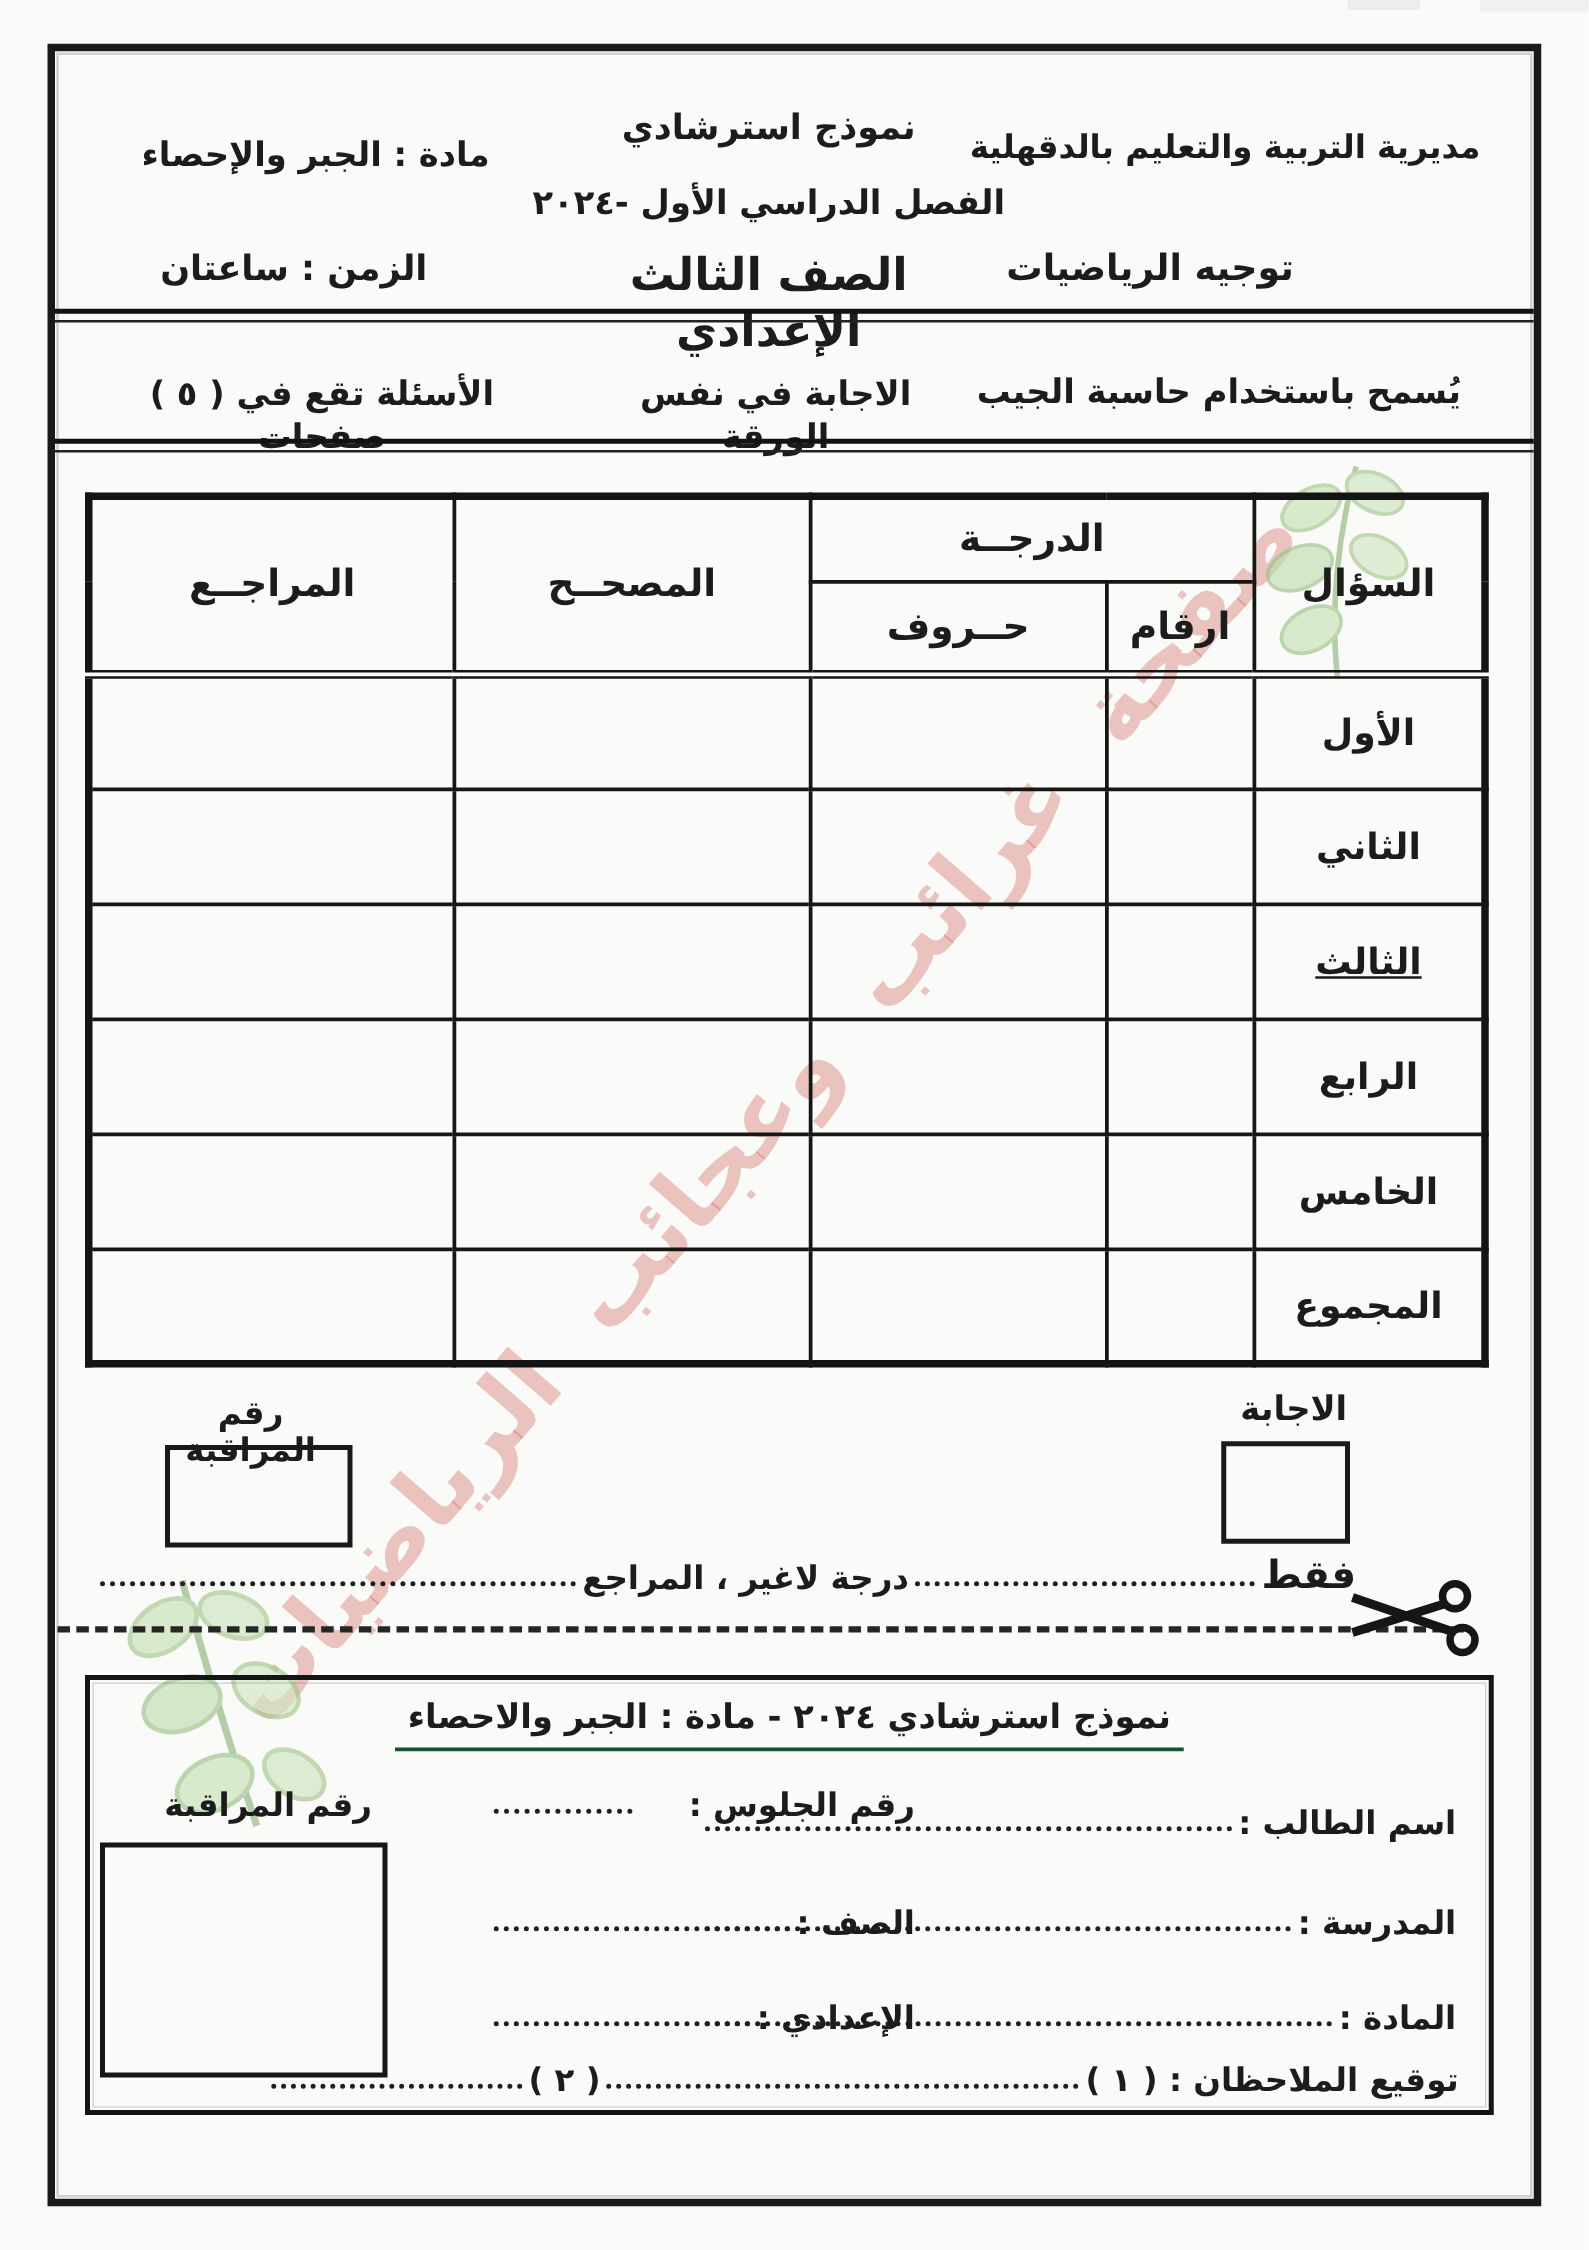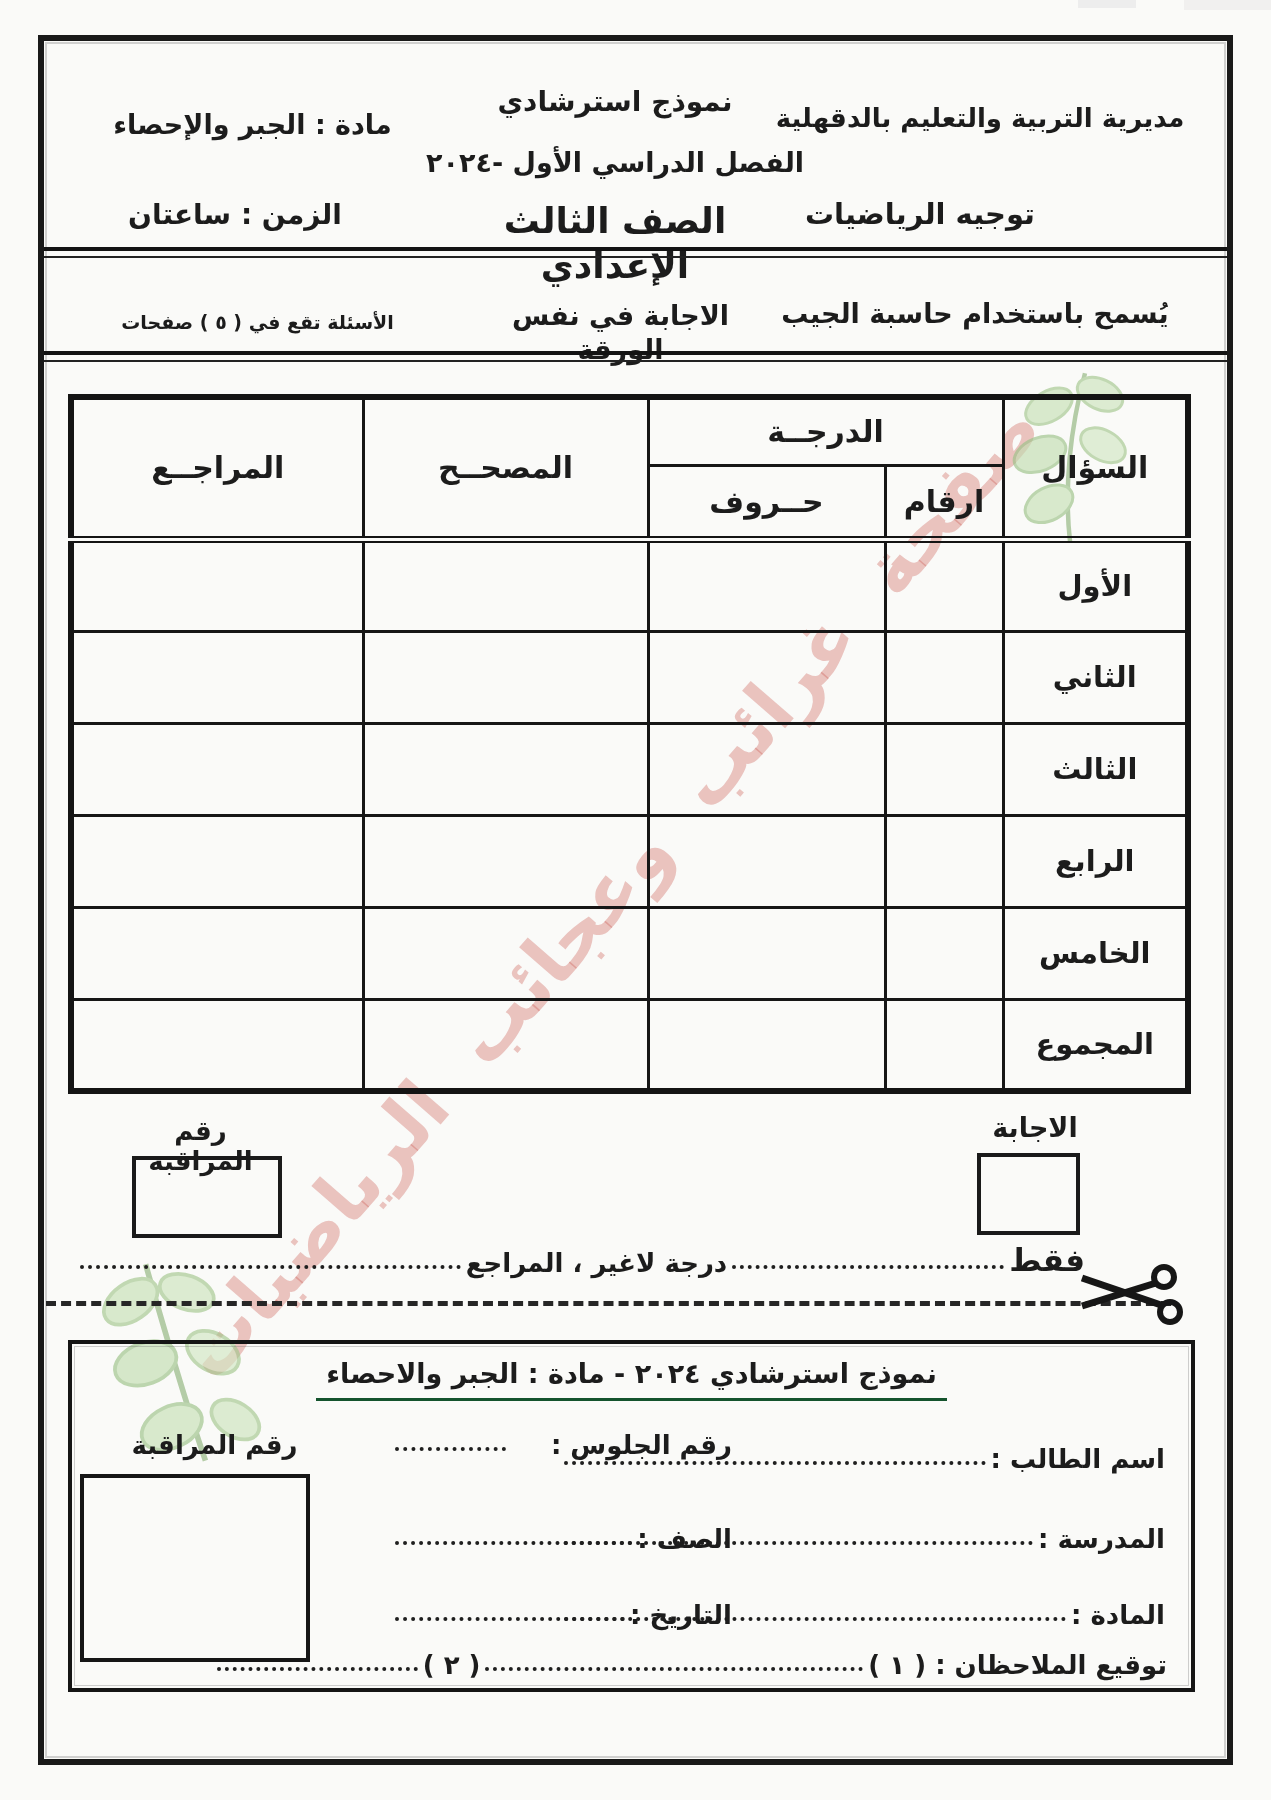--- a/index.html
+++ b/index.html
@@ -85,21 +85,21 @@
   <div class="abs h-txt ctr" style="left:95px;top:108px;width:315px;font-size:27px;">مادة : الجبر والإحصاء</div>
   <div class="abs h-txt ctr" style="left:420px;top:146px;width:390px;font-size:27px;">الفصل الدراسي الأول   -٢٠٢٤</div>
   <div class="abs h-txt ctr" style="left:795px;top:196px;width:250px;font-size:29px;">توجيه الرياضيات</div>
   <div class="abs h-txt ctr" style="left:425px;top:198px;width:380px;font-size:36px;">الصف الثالث الإعدادي</div>
   <div class="abs h-txt ctr" style="left:110px;top:197px;width:250px;font-size:28px;">الزمن : ساعتان</div>
 
   <div class="abs sep" style="top:247px;"></div>
 
   <div class="abs h-txt ctr" style="left:765px;top:297px;width:420px;font-size:27px;">يُسمح باستخدام حاسبة الجيب</div>
   <div class="abs h-txt ctr" style="left:468px;top:299px;width:305px;font-size:27px;">الاجابة في نفس الورقة</div>
-  <div class="abs h-txt ctr" style="left:80px;top:311px;width:355px;font-size:19px;">الأسئلة تقع في ( ٥ ) صفحات</div>
+  <div class="abs h-txt ctr" style="left:80px;top:299px;width:355px;font-size:27px;">الأسئلة تقع في ( ٥ ) صفحات</div>
 
   <div class="abs sep" style="top:351px;"></div>
 
   <table class="score" dir="rtl">
     <colgroup>
       <col style="width:185px">
         <col style="width:118px">
         <col style="width:237px">
         <col style="width:285px">
         <col style="width:292px">
@@ -124,21 +124,21 @@
           <td></td>
           <td></td>
       </tr>
       <tr style="height:92px;">
         <th class="qlabel">الثاني</th>
         <td></td>
           <td></td>
           <td></td>
           <td></td>
       </tr>
-      <tr style="height:92px;">
+      <tr style="height:92px;text-decoration:underline;">
         <th class="qlabel">الثالث</th>
         <td></td>
           <td></td>
           <td></td>
           <td></td>
       </tr>
       <tr style="height:92px;">
         <th class="qlabel">الرابع</th>
         <td></td>
           <td></td>
@@ -215,21 +215,21 @@
     <div class="fill-line" style="right:26px;top:170px;width:606px;">
       <span class="lab">المدرسة :</span>
       <div class="leader"></div>
     </div>
 
     <div class="fill-line" style="right:26px;top:246px;width:606px;">
       <span class="lab">المادة :</span>
       <div class="leader"></div>
     </div>
     <div class="fill-line" style="left:318px;top:246px;width:342px;">
-      <span class="lab">التاريخ :</span>
+      <span class="lab">الإعدادي :</span>
       <div class="leader"></div>
     </div>
 
     <div class="slip-monitor-box"></div>
 
     <div class="fill-line" style="right:24px;left:140px;top:296px;">
       <span class="lab">توقيع الملاحظان : ( ١ )</span>
       <div class="leader" style="flex:1.6;"></div>
       <span class="lab">( ٢ )</span>
       <div class="leader" style="flex:0.85;"></div>

